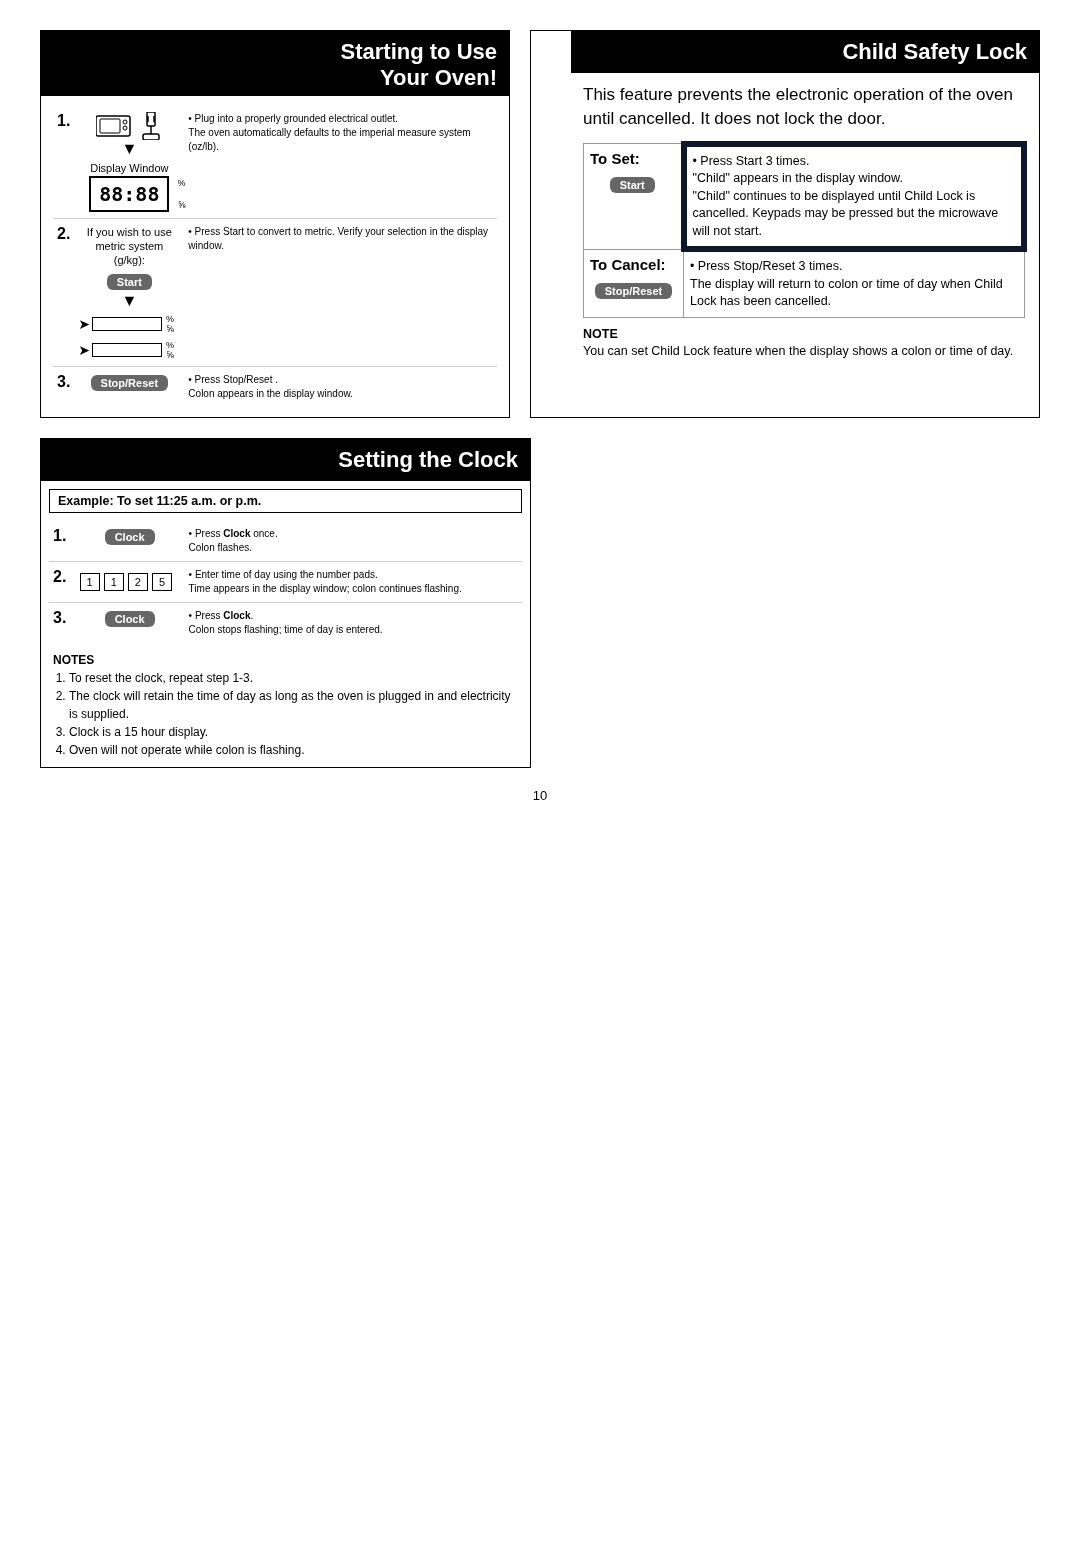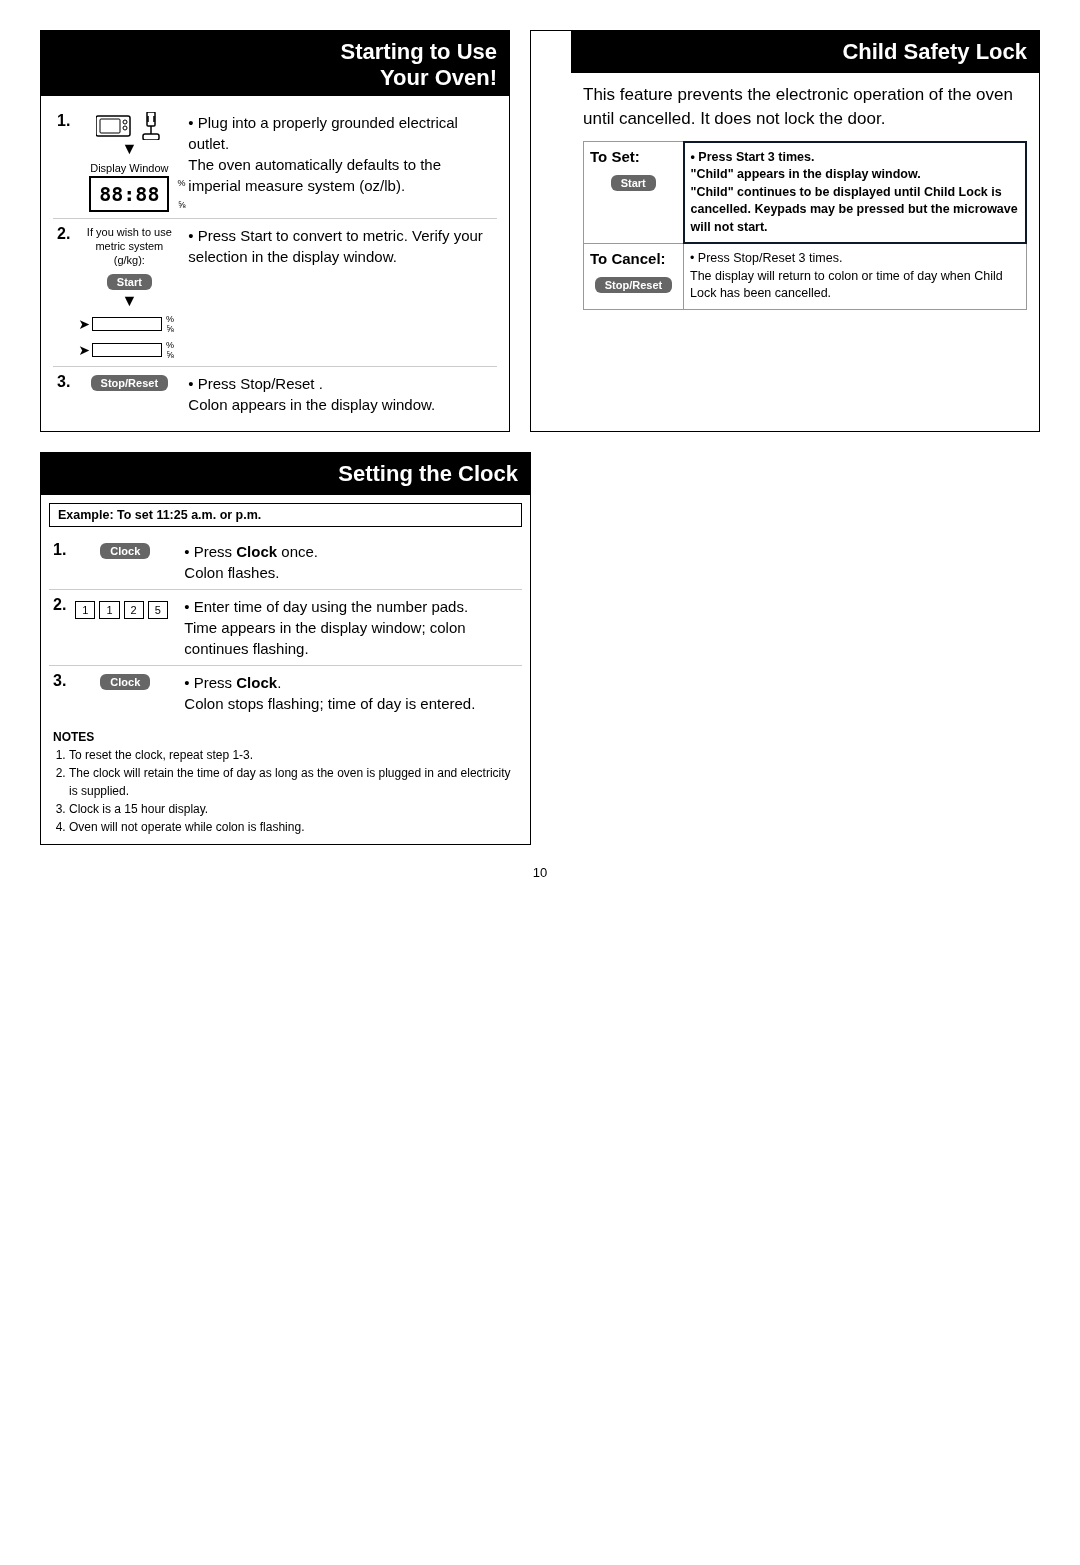--- a/index.html
+++ b/index.html
@@ -83,21 +83,21 @@
 
     .step-visual {
       width: 110px;
       min-width: 110px;
       text-align: center;
       vertical-align: top;
       padding: 4px;
     }
 
     .step-text {
-      font-size: 15px;
+      font-size: 10px;
       line-height: 1.4;
       margin-top: 40px;
     }
 
     
     .display-area {
       text-align: center;
       margin-top: 4px;
     }
 
@@ -363,40 +363,44 @@
       <p style="font-size:17px;line-height:1.4;margin-bottom:10px;">This feature prevents the electronic operation of the oven until cancelled. It does not lock the door.</p>
       <table class="child-table">
         <tbody>
             <tr>
           <td style="vertical-align:top;padding:6px;border:1px solid #999;min-width:100px;">
             <div style="font-size:15px;font-weight:bold;">To Set:</div>
             <div style="margin-top:8px;text-align:center;">
               <div class="btn-pill"><span>Start</span></div>
             </div>
           </td>
-          <td style="font-size:12.5px;line-height:1.4;padding:6px;border:2px solid #0f172a;font-weight:bold;">
+          <td style="font-size:12.5px;line-height:1.4;padding:6px;border:6px solid #0f172a;">
             • Press Start 3 times.<br>
             "Child" appears in the display window.<br>
             "Child" continues to be displayed until Child Lock is cancelled. Keypads may be pressed but the microwave will not start.
           </td>
         </tr>
         <tr>
           <td style="vertical-align:top;padding:6px;border:1px solid #999;">
             <div style="font-size:15px;font-weight:bold;">To Cancel:</div>
             <div style="margin-top:8px;text-align:center;">
               <div class="btn-pill"><span>Stop/Reset</span></div>
             </div>
           </td>
           <td style="font-size:12.5px;line-height:1.4;padding:6px;border:1px solid #999;">
             • Press Stop/Reset 3 times.<br>
             The display will return to colon or time of day when Child Lock has been cancelled.
           </td>
         </tr>
       </tbody>
         </table>
+    </div>
+    <div class="note-section">
+      <span class="note-bold">NOTE</span><br>
+      <span>You can set Child Lock feature when the display shows a colon or time of day.</span>
     </div>
   </div>
 </div>
 
 <div class="bottom-row">
 
   <div class="clock-section">
     <div class="section-title">Setting the Clock</div>
     <div class="example-bar">Example: To set 11:25 a.m. or p.m.</div>
 

